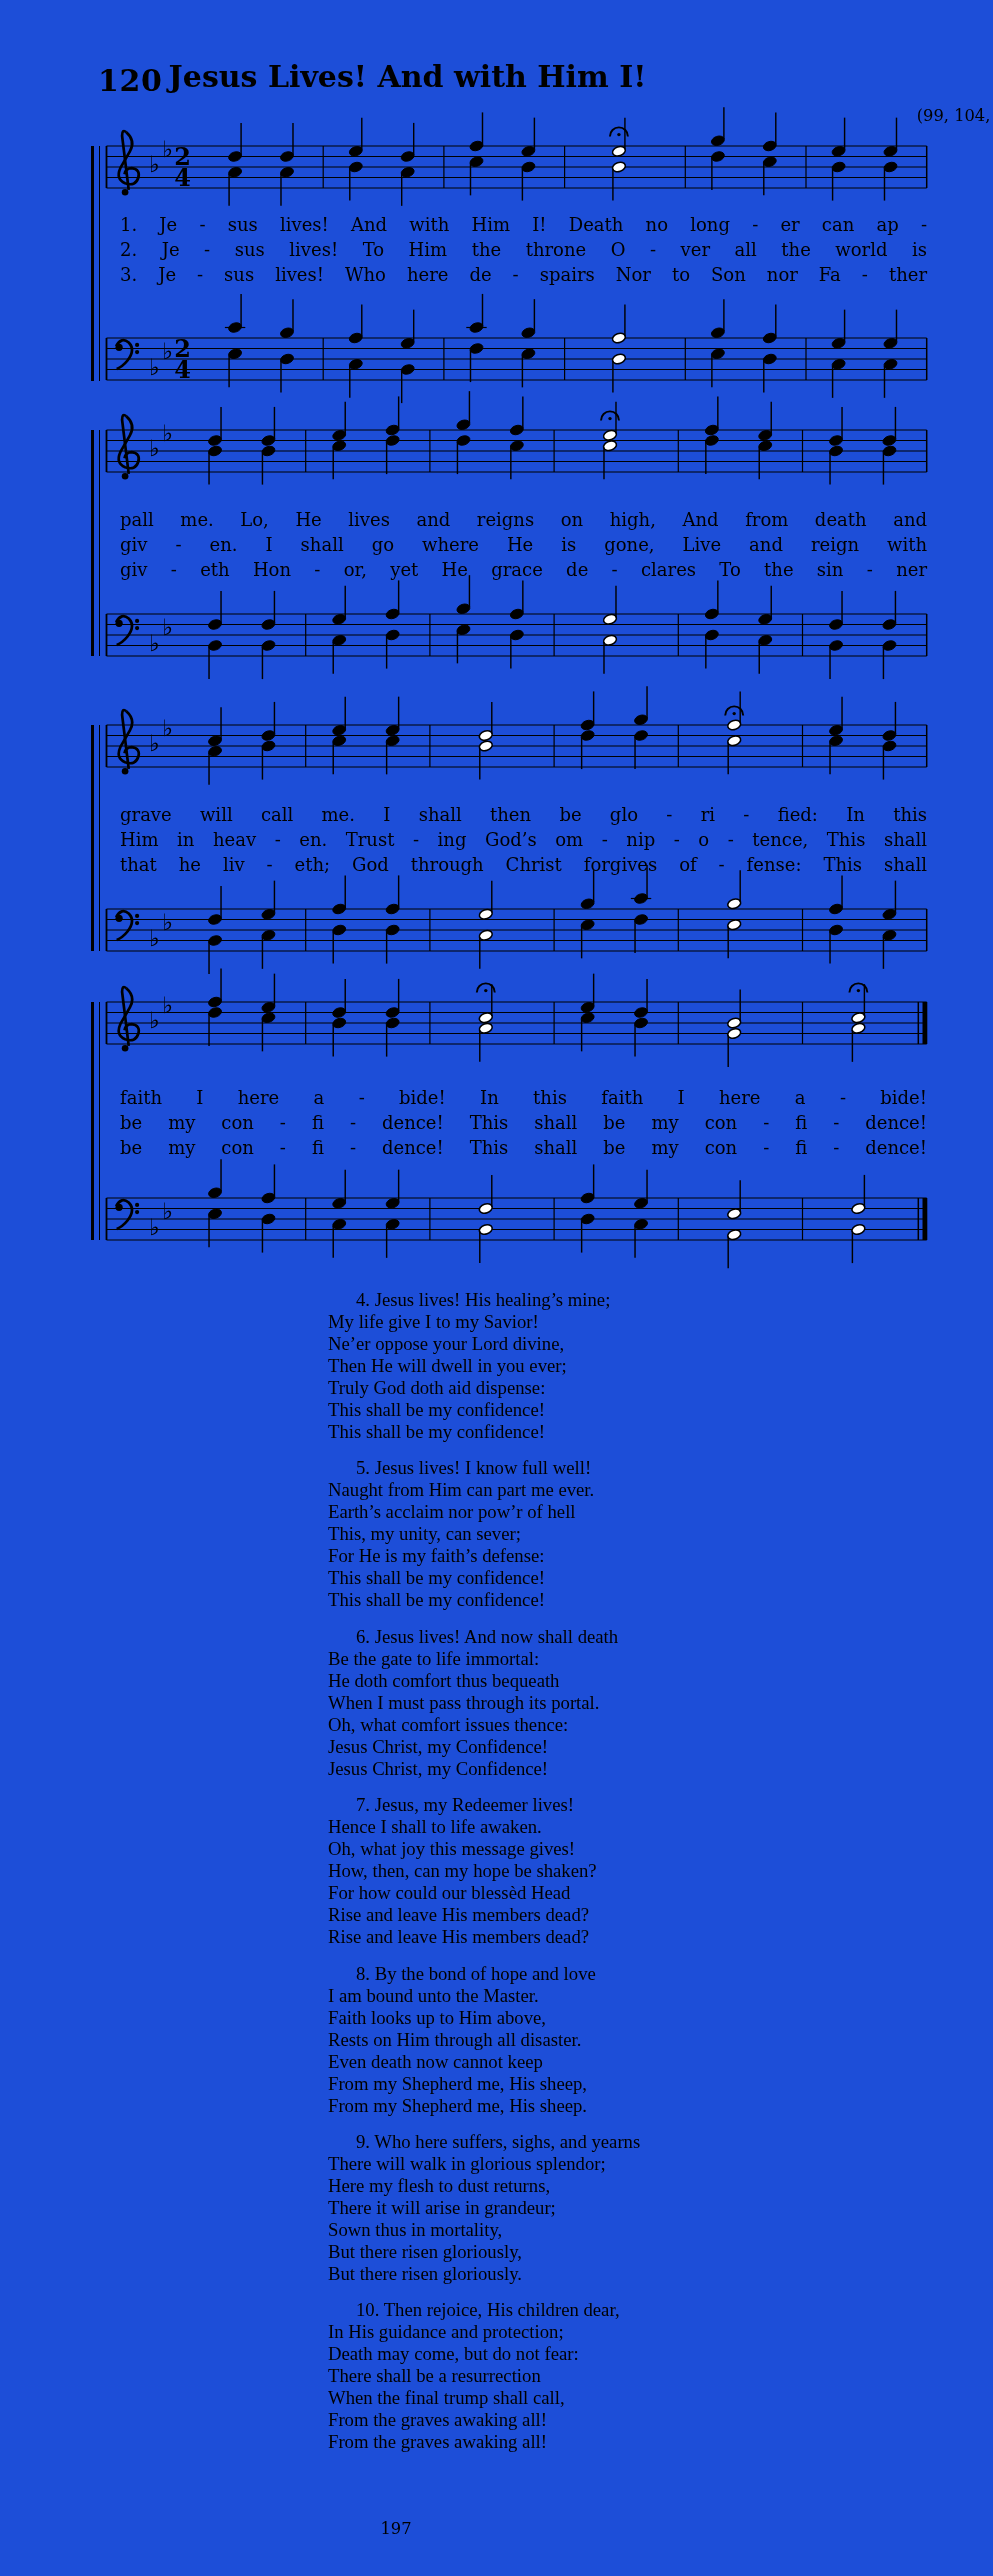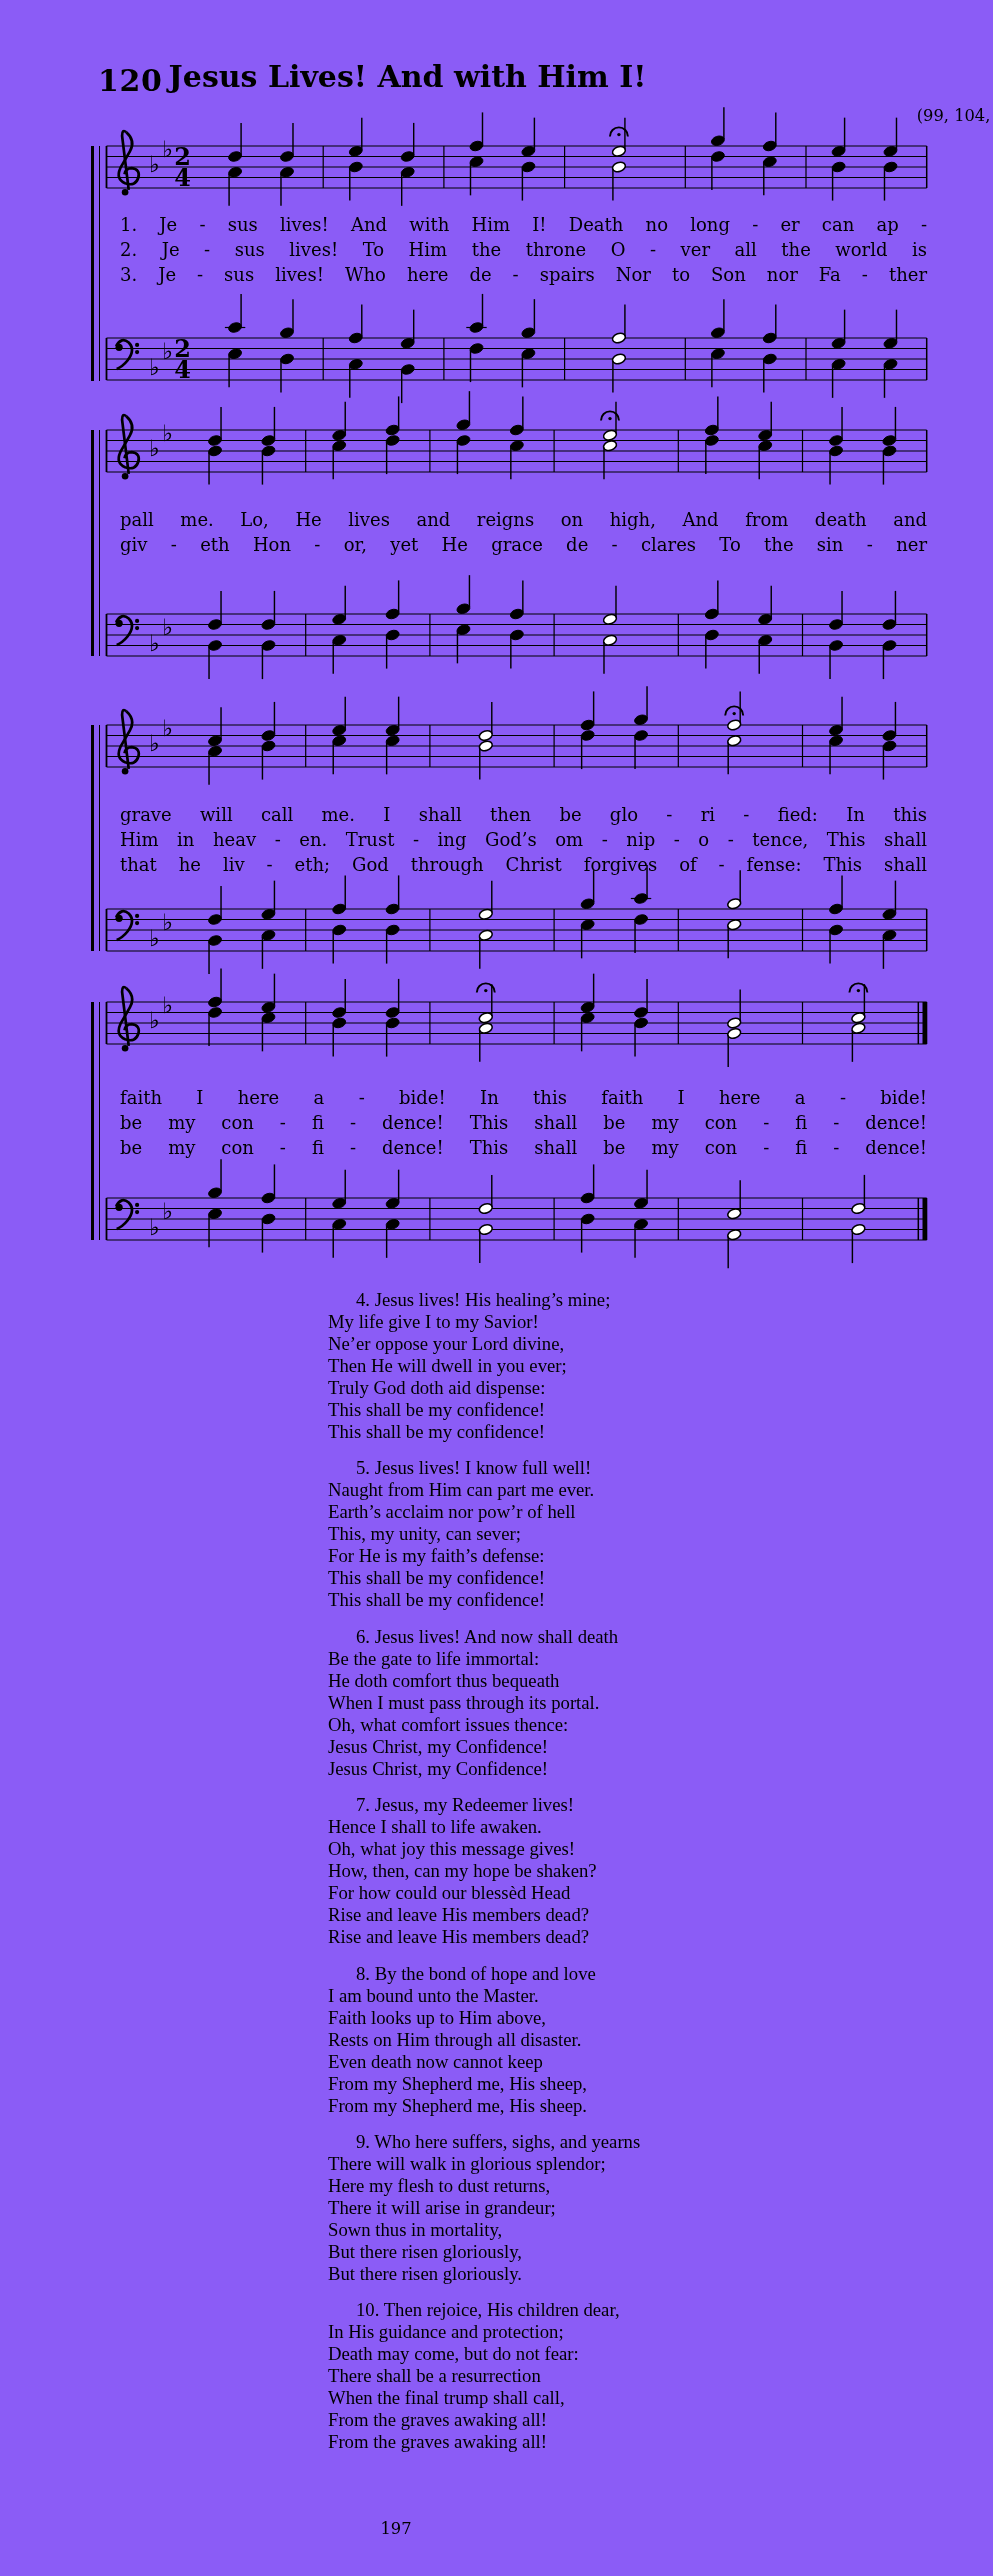--- a/index.html
+++ b/index.html
@@ -1,20 +1,20 @@
 <!DOCTYPE html>
 <html style="font-size:9.6px"><head>
 <meta charset="utf-8">
 <style>
   html, body { margin: 0; padding: 0; background: #e8e8e8; }
   .page {
     position: relative;
     width: 993px;
     height: 2576px;
-    background: #8b5cf6;
+    background: #1d4ed8;
     color: #000000;
     font-family: "DejaVu Serif", "Liberation Serif", serif;
     overflow: hidden;
   }
   .hymn-number {
     position: absolute;
     left: 98px; top: 63px;
     font-size: 30px; font-weight: 700;
     letter-spacing: 0.6px;
   }
@@ -291,20 +291,21 @@
       <line x1="1250.89" y1="84.5" x2="1250.89" y2="31.5" stroke="#000000" stroke-width="2.4"></line>
       <line x1="1230.89" y1="108" x2="1230.89" y2="161" stroke="#000000" stroke-width="2.4"></line>
       <ellipse cx="1329.9" cy="87.5" rx="11" ry="7.5" transform="rotate(-18 1329.9 87.5)" fill="#000000" stroke="#000000" stroke-width="1.5"></ellipse>
       <ellipse cx="1329.9" cy="105" rx="11" ry="7.5" transform="rotate(-18 1329.9 105)" fill="#000000" stroke="#000000" stroke-width="1.5"></ellipse>
       <line x1="1339.9" y1="84.5" x2="1339.9" y2="31.5" stroke="#000000" stroke-width="2.4"></line>
       <line x1="1319.9" y1="108" x2="1319.9" y2="161" stroke="#000000" stroke-width="2.4"></line>
       <line x1="1392" y1="70" x2="1392" y2="140" stroke="#000000" stroke-width="2.5"></line>
     </svg>
   <div class="lyrics-block" style="top:507px">
       <div class="lyric-line">pall me. Lo, He lives and reigns on high, And from death and</div>
+      <div class="lyric-line">giv - en. I shall go where He is gone, Live and reign with</div>
       <div class="lyric-line">giv - eth Hon - or, yet He grace de - clares To the sin - ner</div>
     </div>
   <svg class="staff" style="top:572px" viewBox="0 0 1400 210">
       <line x1="25" y1="70" x2="1392" y2="70" stroke="#000000" stroke-width="2"></line>
       <line x1="25" y1="87.5" x2="1392" y2="87.5" stroke="#000000" stroke-width="2"></line>
       <line x1="25" y1="105" x2="1392" y2="105" stroke="#000000" stroke-width="2"></line>
       <line x1="25" y1="122.5" x2="1392" y2="122.5" stroke="#000000" stroke-width="2"></line>
       <line x1="25" y1="140" x2="1392" y2="140" stroke="#000000" stroke-width="2"></line>
       <line x1="25" y1="70" x2="25" y2="140" stroke="#000000" stroke-width="3"></line>
       <g stroke="#000000" fill="none" stroke-width="4.5">

